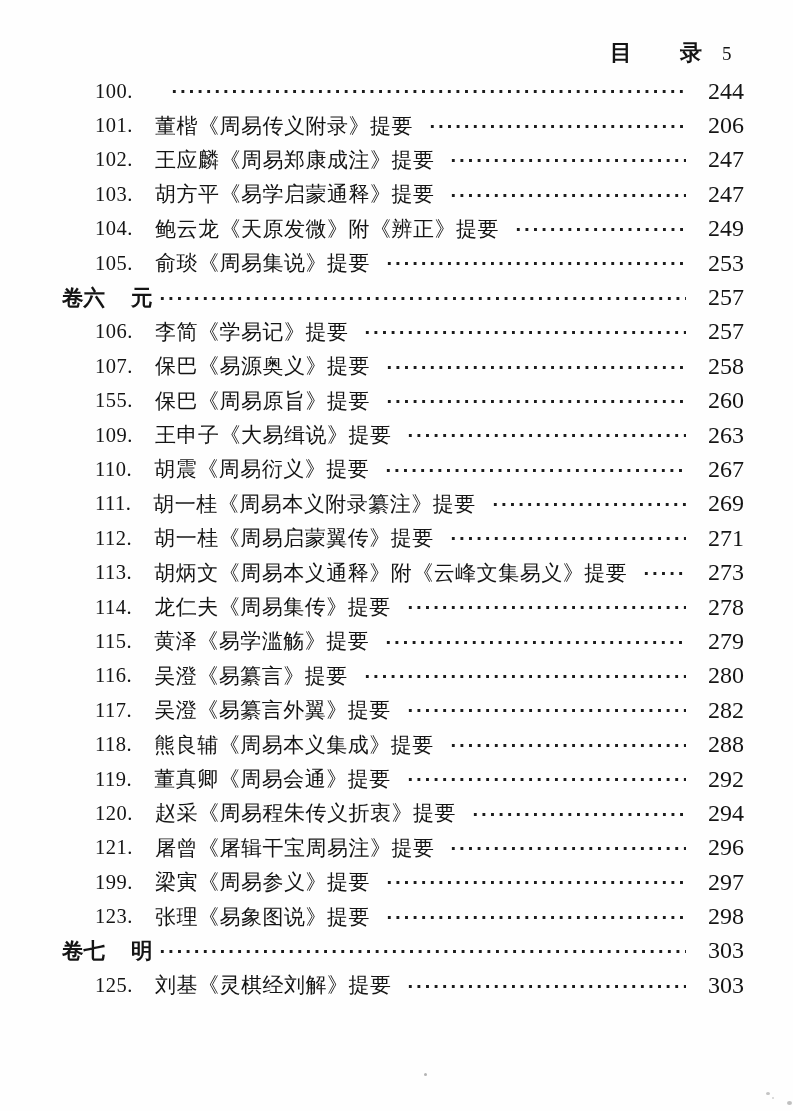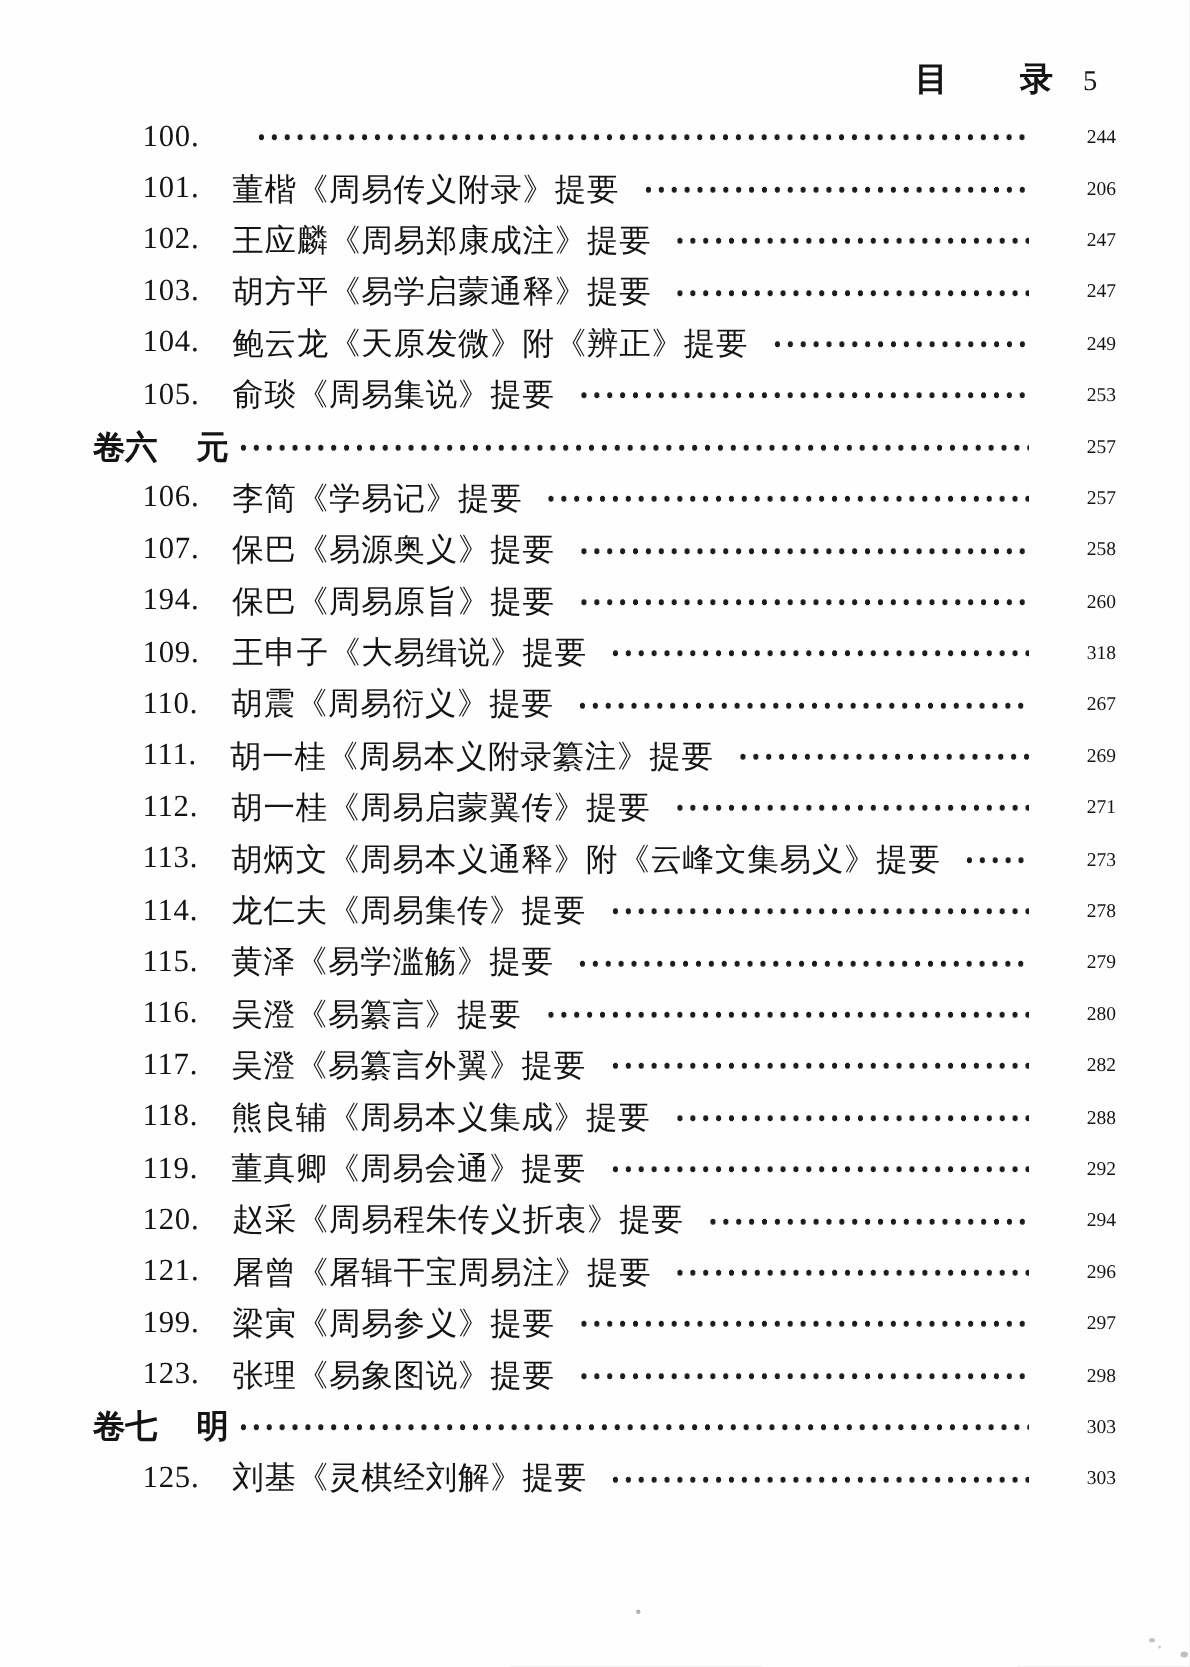--- a/index.html
+++ b/index.html
@@ -86,21 +86,21 @@
     background-image: radial-gradient(circle, #1c1c1c 1.7px, rgba(0,0,0,0) 1.9px);
     background-size: 8.6px 8.6px;
     background-repeat: repeat-x;
     background-position: left 52%;
     min-width: 18px;
   }
   .toc-row.section .dot-leader {
     margin-left: 5px;
   }
   .page-num {
-    font-size: 13px;
+    font-size: 24px;
     width: 44px;
     text-align: right;
     flex: 0 0 auto;
     font-family: "Liberation Serif", "DejaVu Serif", serif;
     font-weight: normal;
   }
   
   .speck {
     position: absolute;
     background: #8a8a8a;
@@ -173,30 +173,30 @@
     <span class="dot-leader"></span>
     <span class="page-num">257</span>
   </div>
       <div class="toc-row entry">
     <span class="entry-num">107.</span>
     <span class="entry-title">保巴《易源奥义》提要</span>
     <span class="dot-leader"></span>
     <span class="page-num">258</span>
   </div>
       <div class="toc-row entry">
-    <span class="entry-num">194.</span>
+    <span class="entry-num">155.</span>
     <span class="entry-title">保巴《周易原旨》提要</span>
     <span class="dot-leader"></span>
     <span class="page-num">260</span>
   </div>
       <div class="toc-row entry">
     <span class="entry-num">109.</span>
     <span class="entry-title">王申子《大易缉说》提要</span>
     <span class="dot-leader"></span>
-    <span class="page-num">318</span>
+    <span class="page-num">263</span>
   </div>
       <div class="toc-row entry">
     <span class="entry-num">110.</span>
     <span class="entry-title">胡震《周易衍义》提要</span>
     <span class="dot-leader"></span>
     <span class="page-num">267</span>
   </div>
       <div class="toc-row entry">
     <span class="entry-num">111.</span>
     <span class="entry-title">胡一桂《周易本义附录纂注》提要</span>

